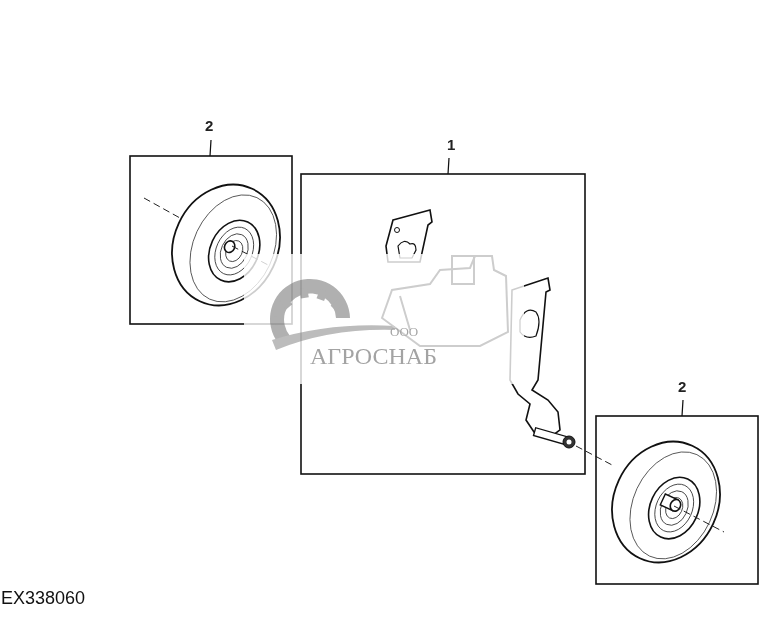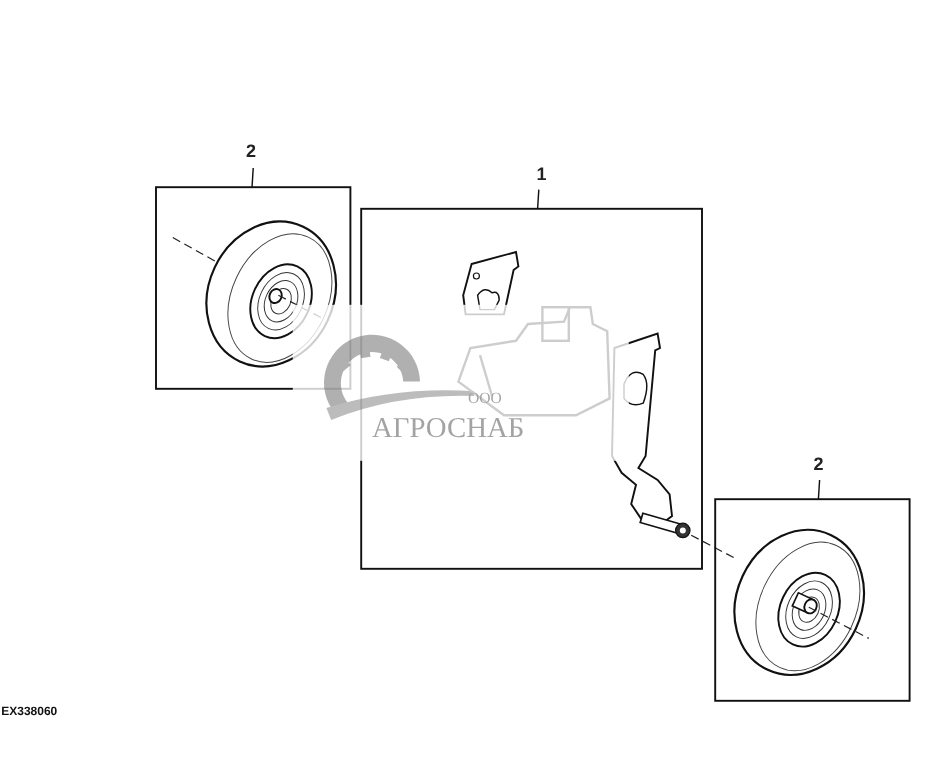--- a/index.html
+++ b/index.html
@@ -1,21 +1,21 @@
 <!DOCTYPE html>
 <html><head>
 <meta charset="utf-8">
 <style>
   html, body { margin: 0; padding: 0; background: #ffffff; }
   body { width: 781px; height: 641px; position: relative; overflow: hidden;
          font-family: "Liberation Sans", sans-serif; }
   svg { position: absolute; left: 0; top: 0; }
   .callout { font-family: "Liberation Sans", sans-serif; font-weight: bold; font-size: 15px; fill: #222; }
   .figid { position: absolute; left: 1px; top: 588px; font-family: "Liberation Sans", sans-serif;
-           font-weight: bold; font-size: 10px; color: #111; }
+           font-weight: normal; font-size: 18px; color: #111; }
   .wm-text { font-family: "Liberation Serif", serif; fill: #9a9a9a; }
 </style>
 </head>
 <body>
 
 <svg width="781" height="641" viewBox="0 0 781 641">
 
   <g>
     <line x1="211" y1="140" x2="210" y2="156" stroke="#111" stroke-width="1.2"></line>
     <rect x="130" y="156" width="162" height="168" fill="none" stroke="#111" stroke-width="1.6"></rect>

